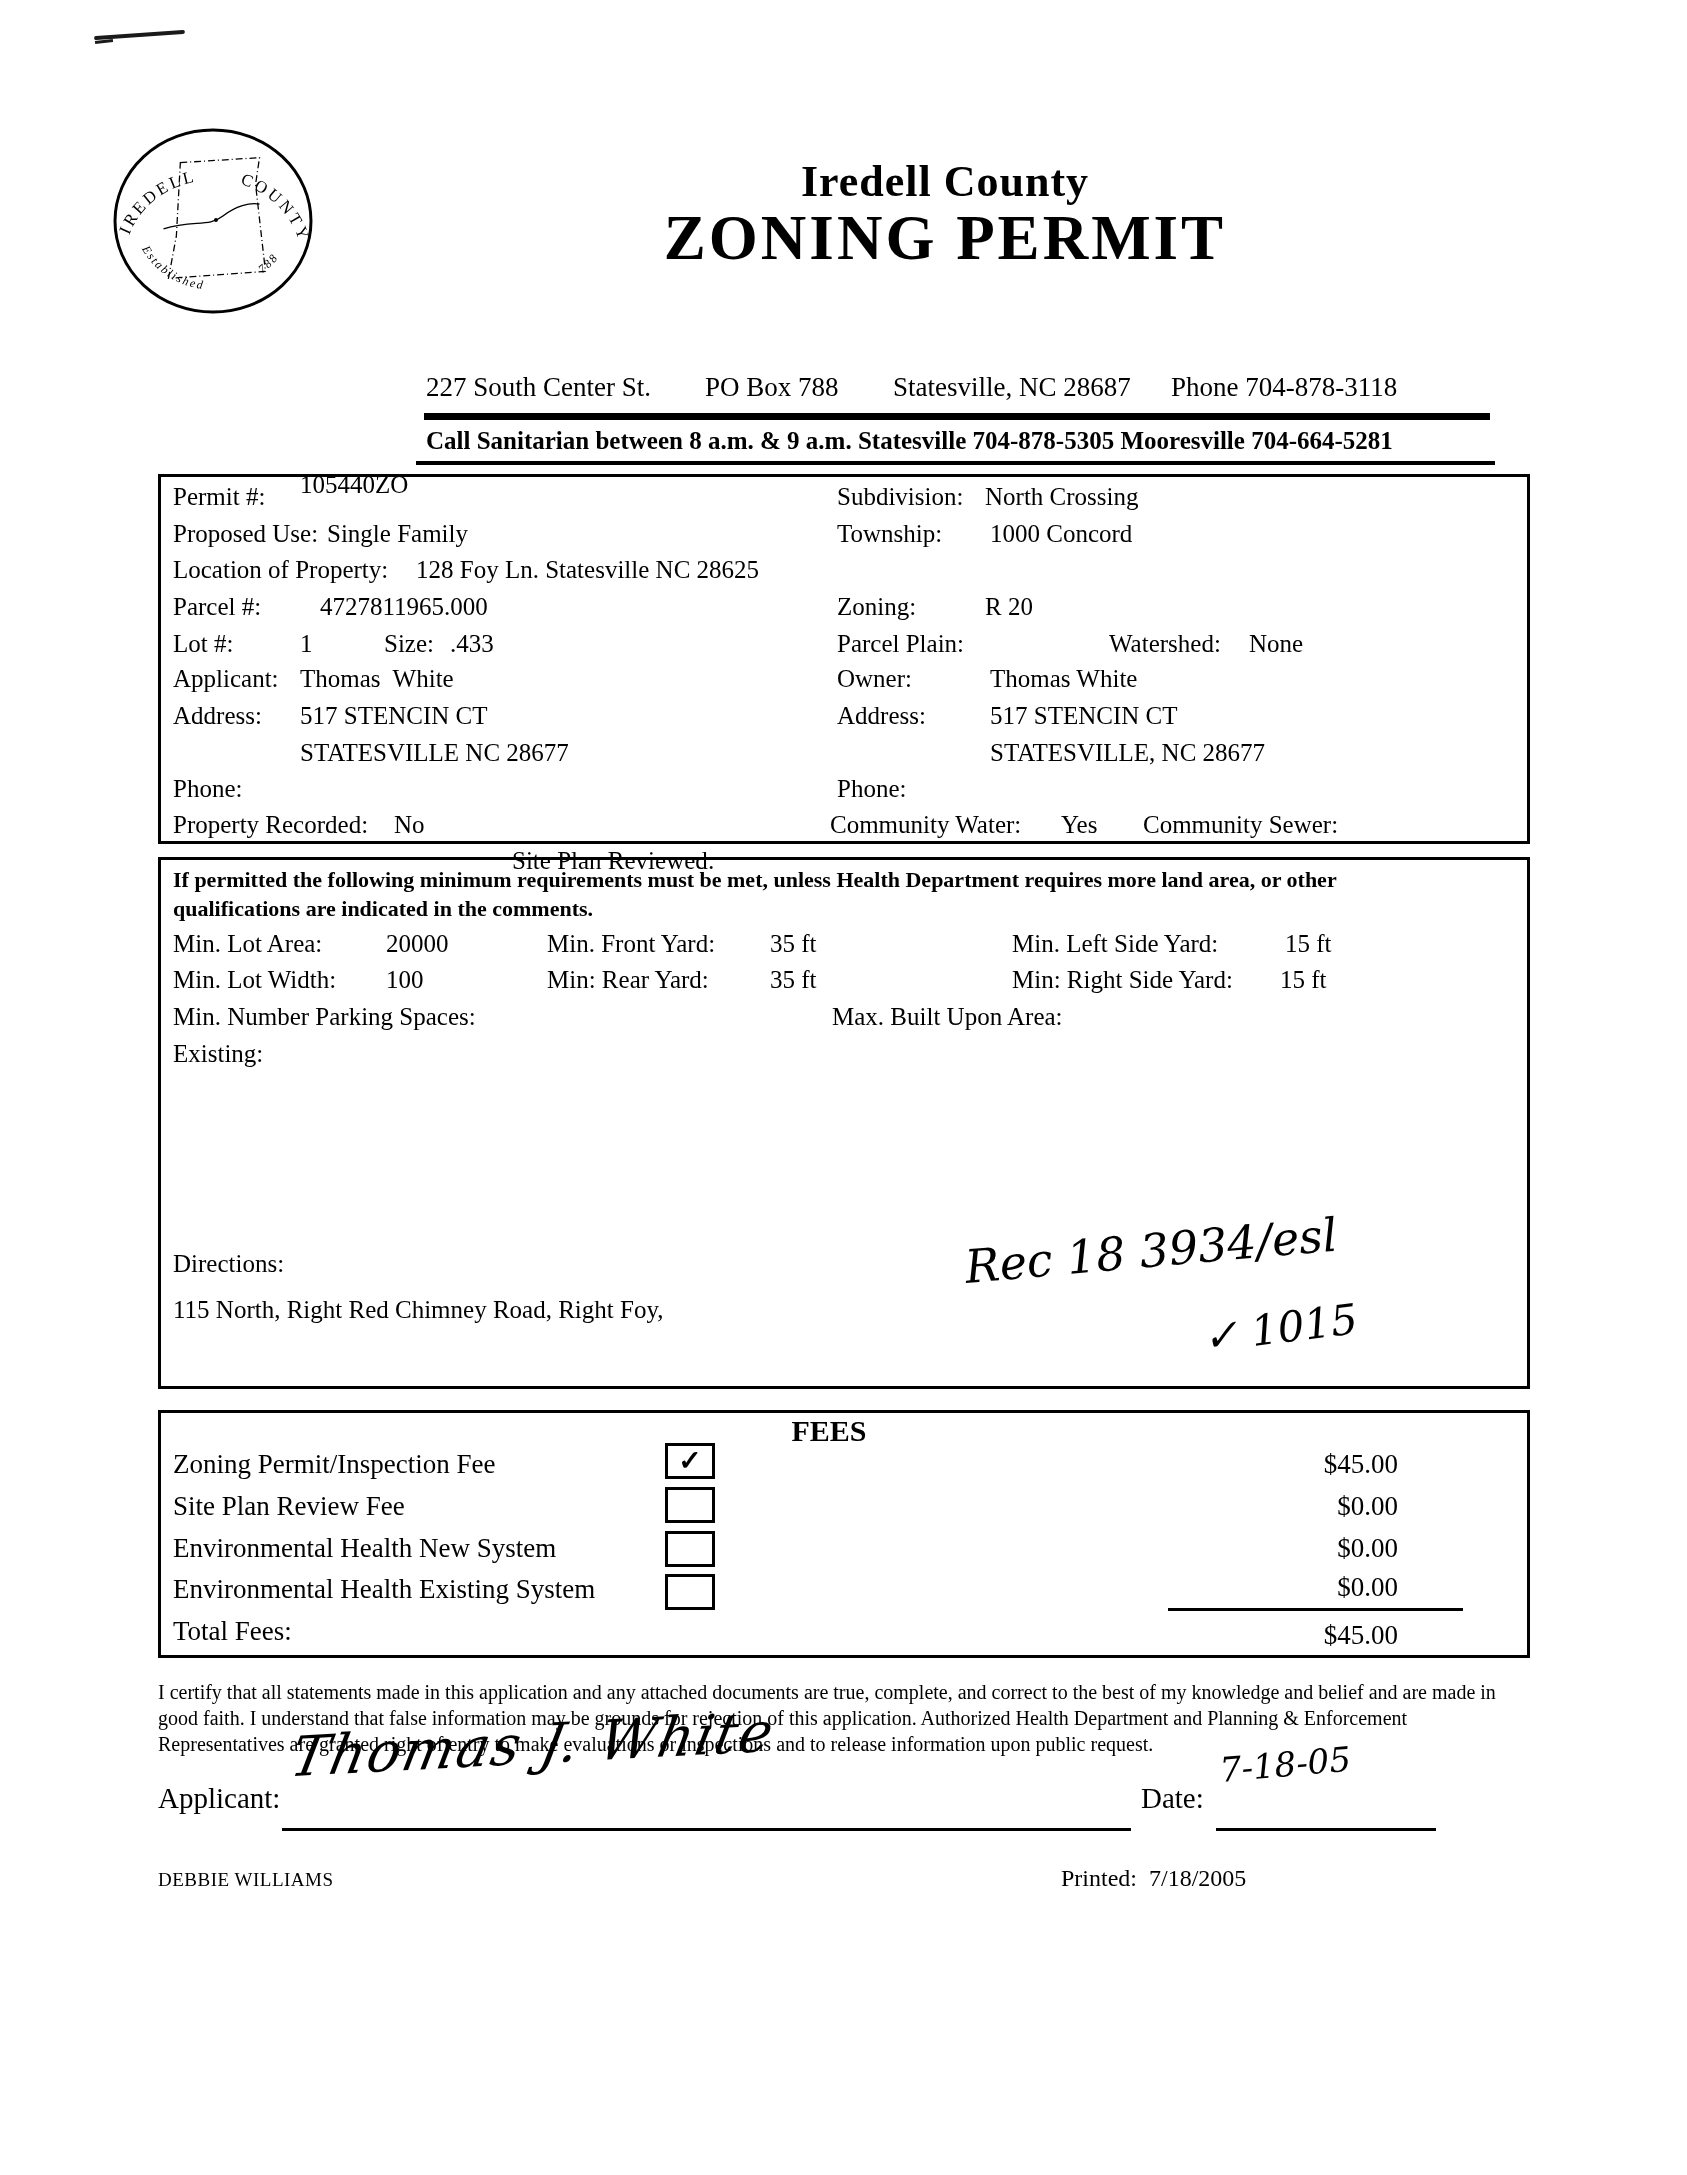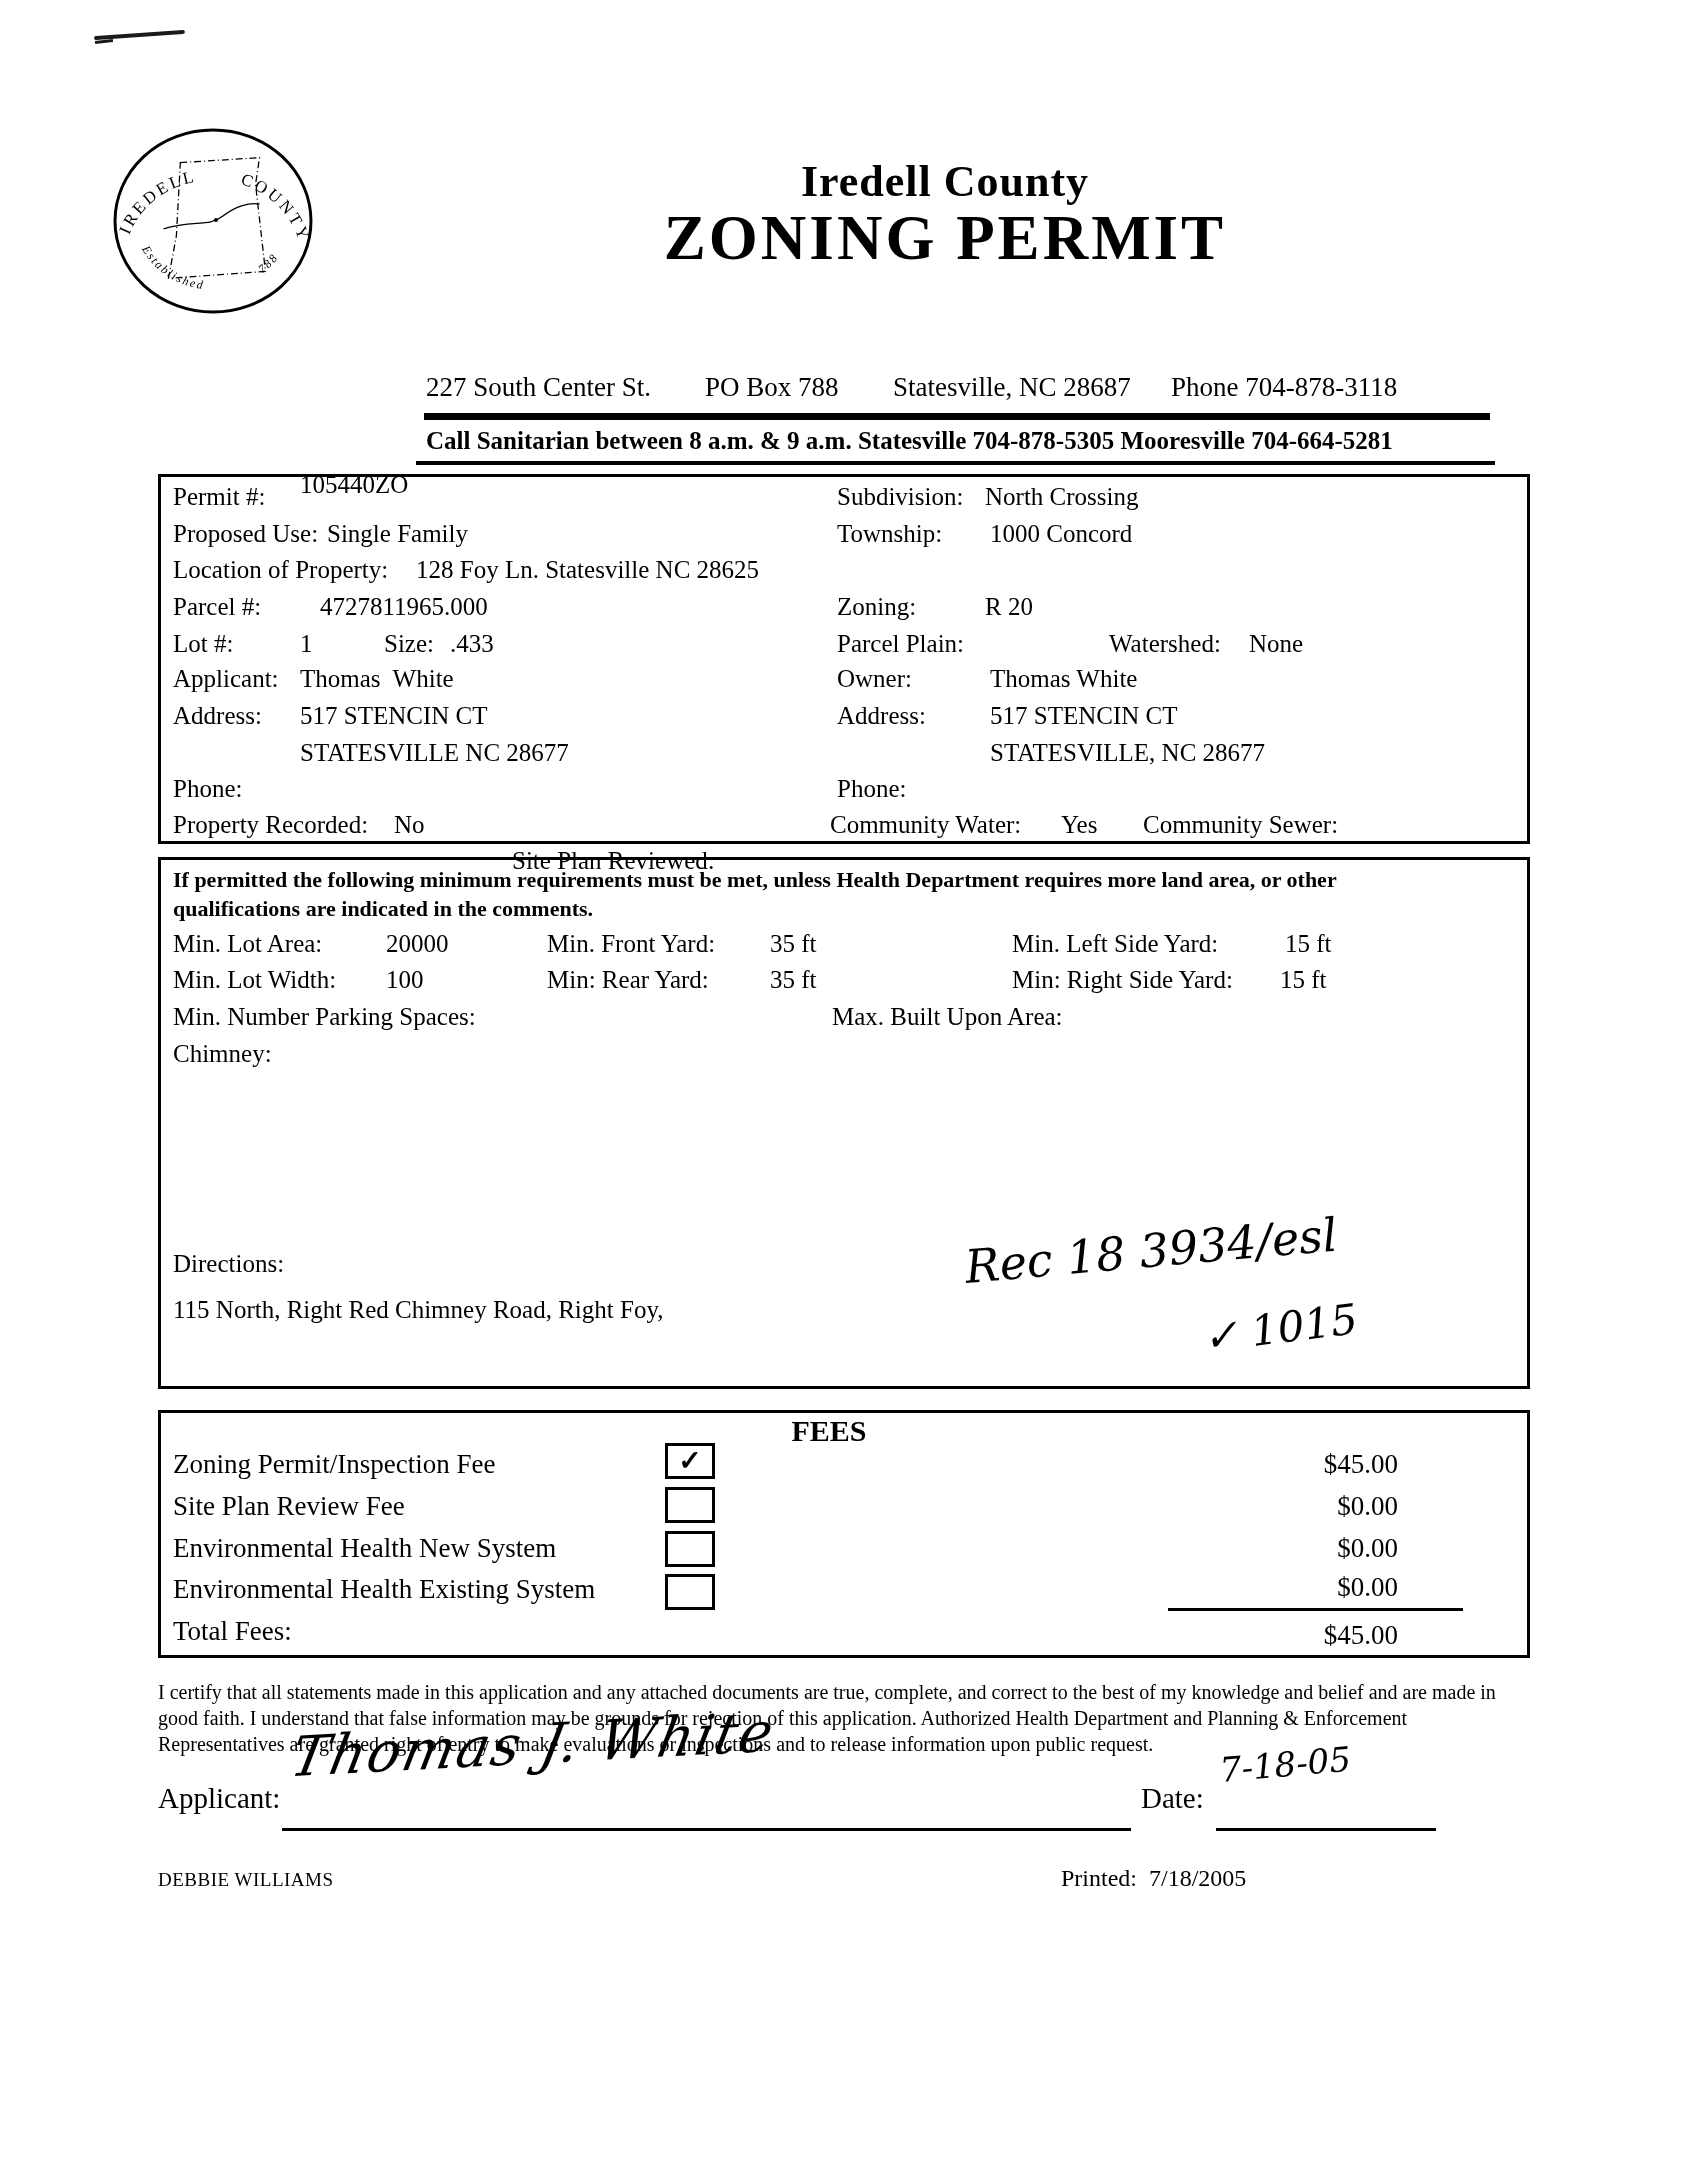--- a/index.html
+++ b/index.html
@@ -159,21 +159,21 @@
   <div class="abs row-text" style="left:173px;top:965px;">Min. Lot Width:</div>
   <div class="abs row-text" style="left:386px;top:965px;">100</div>
   <div class="abs row-text" style="left:547px;top:965px;">Min: Rear Yard:</div>
   <div class="abs row-text" style="left:770px;top:965px;">35 ft</div>
   <div class="abs row-text" style="left:1012px;top:965px;">Min: Right Side Yard:</div>
   <div class="abs row-text" style="left:1280px;top:965px;">15 ft</div>
 
   <div class="abs row-text" style="left:173px;top:1002px;">Min. Number Parking Spaces:</div>
   <div class="abs row-text" style="left:832px;top:1002px;">Max. Built Upon Area:</div>
 
-  <div class="abs row-text" style="left:173px;top:1039px;">Chimney:</div>
+  <div class="abs row-text" style="left:173px;top:1039px;">Existing:</div>
 
   <div class="abs row-text" style="left:173px;top:1249px;">Directions:</div>
   <div class="abs row-text" style="left:173px;top:1295px;">115 North, Right Red Chimney Road, Right Foy,</div>
 
   <div class="abs handwrite hw-note" style="left:965px;top:1240px;">Rec 18 3934/esl</div>
   <div class="abs handwrite hw-note2" style="left:1203px;top:1313px;">✓ 1015</div>
 
   <div class="box" style="left:158px;top:1410px;width:1366px;height:242px;"></div>
 
   <div class="abs bold center" style="left:146px;top:1414px;width:1366px;font-size:30px;">FEES</div>

